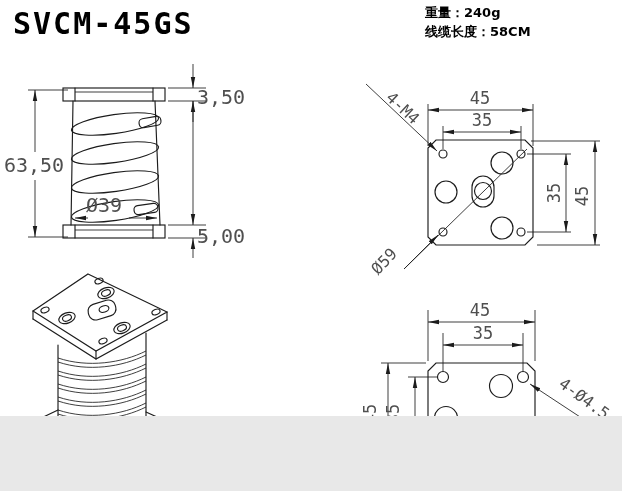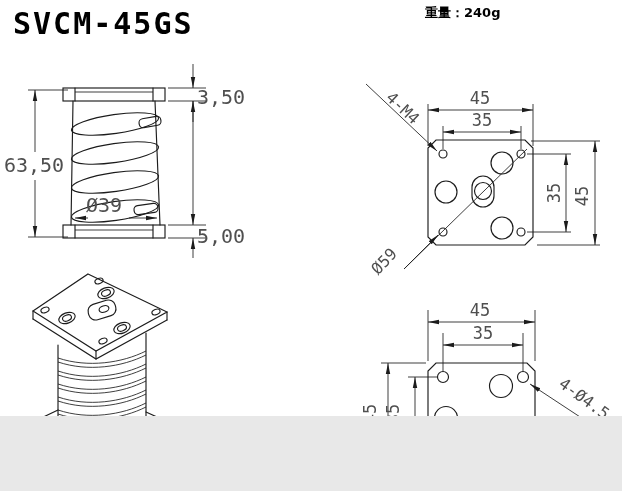--- a/index.html
+++ b/index.html
@@ -18,20 +18,21 @@
   .s17{font-size:17px;}
   .s15{font-size:16px;}
 </style>
 </head>
 <body>
 
 <div id="stage">
   <div id="title">SVCM-45GS</div>
   <div id="specs">
     <div>重量：240g</div>
+    <div>线缆长度：58CM</div>
   </div>
 
   <svg width="622" height="491" viewBox="0 0 622 491">
     <defs>
       <marker id="ae" markerWidth="12" markerHeight="7" refX="11" refY="3" orient="auto" markerUnits="userSpaceOnUse">
         <path d="M0,0.8 L11,3 L0,5.2 Z" fill="#1c1c1c"></path>
       </marker>
       <marker id="as" markerWidth="12" markerHeight="7" refX="11" refY="3" orient="auto-start-reverse" markerUnits="userSpaceOnUse">
         <path d="M0,0.8 L11,3 L0,5.2 Z" fill="#1c1c1c"></path>
       </marker>

